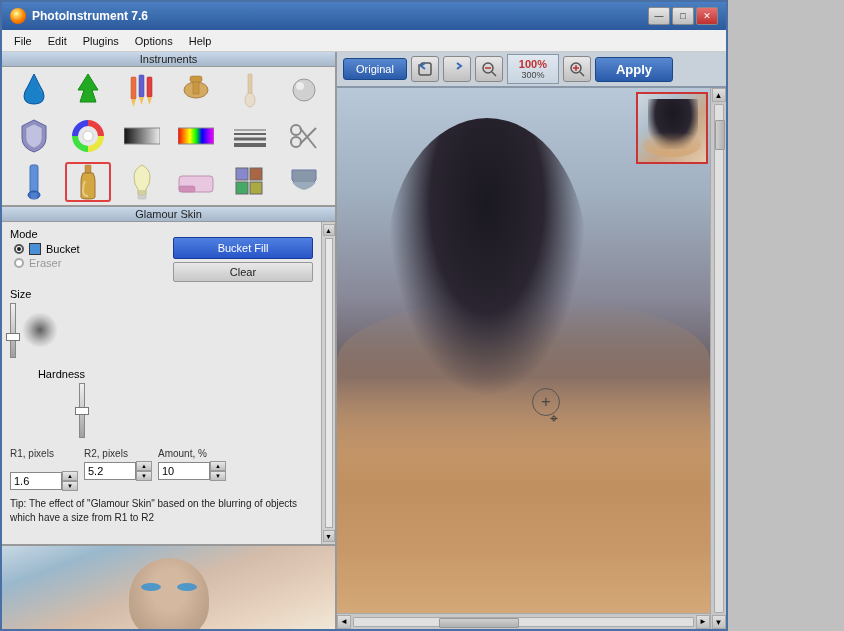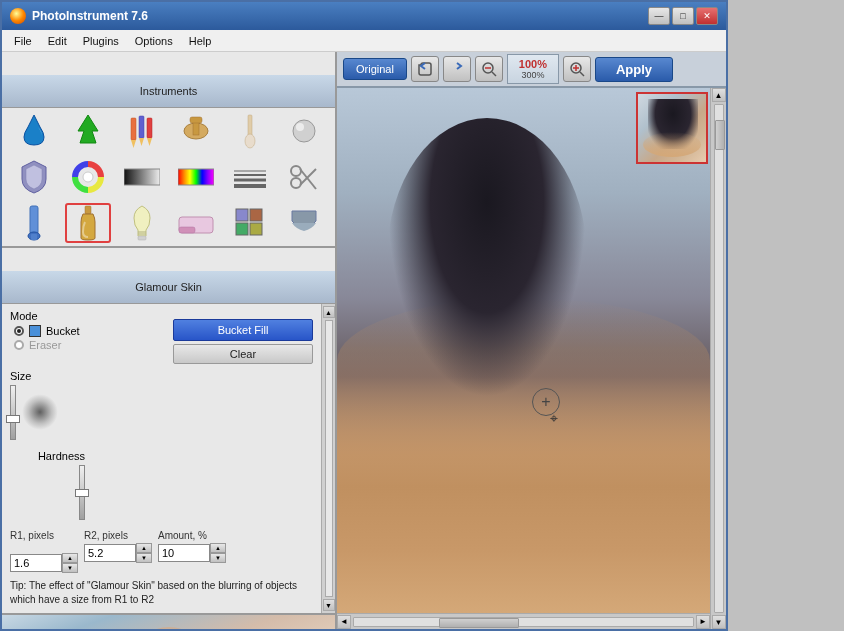--- a/index.html
+++ b/index.html
@@ -20,21 +20,21 @@
     .menu-item { padding: 2px 8px; font-size: 11px; cursor: pointer; color: #111; }
 
     
     .main { display: flex; flex: 1; overflow: hidden; }
 
     
     .left-panel { width: 335px; flex-shrink: 0; display: flex; flex-direction: column; background: #e8e8e8; border-right: 2px solid #999; }
 
     
     .instruments-section { border-bottom: 2px solid #999; }
-    .section-header { background: linear-gradient(to bottom, #c8d8e8, #a8b8cc); text-align: center; padding: 10px 0; font-size: 11px; color: #222; border-bottom: 1px solid #999; margin-top: 23px; }
+    .section-header { background: linear-gradient(to bottom, #c8d8e8, #a8b8cc); text-align: center; padding: 1px 0; font-size: 11px; color: #222; border-bottom: 1px solid #999; }
 
     
     .glamour-section { flex: 1; display: flex; flex-direction: column; }
 
     .bucket-fill-btn { background: linear-gradient(to bottom, #5080e0, #2855c8); color: white; border: 1px solid #1a3a9a; padding: 4px 12px; font-size: 11px; width: 140px; cursor: pointer; border-radius: 2px; text-align: center; margin-top: 9px; }
     .clear-btn { background: linear-gradient(to bottom, #e8e8e8, #c8c8c8); color: #222; border: 1px solid #999; padding: 3px 12px; font-size: 11px; width: 140px; cursor: pointer; border-radius: 2px; text-align: center; }
 
     
     .preview-thumb { height: 85px; overflow: hidden; border-top: 2px solid #999; }
 

